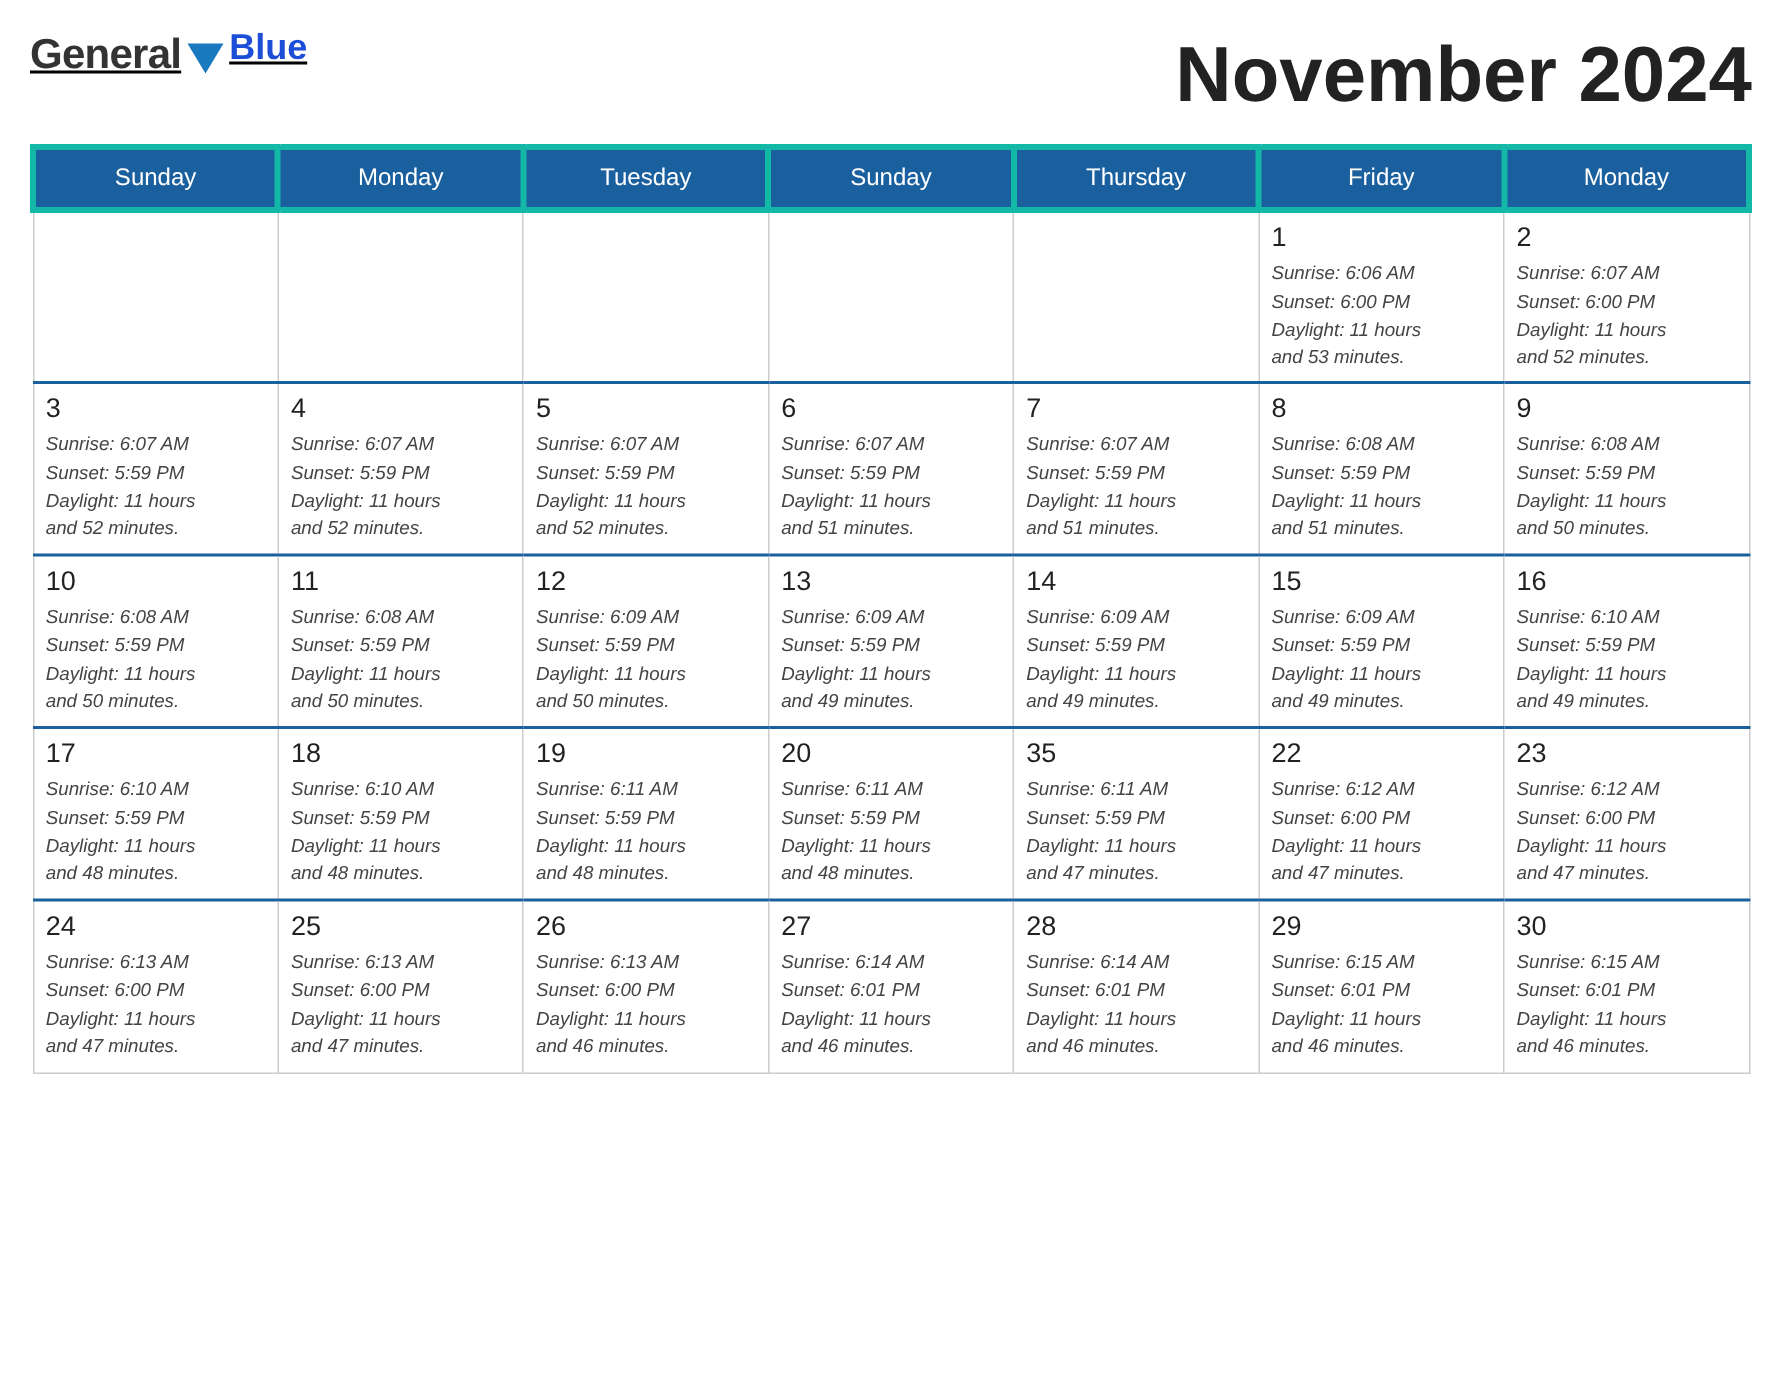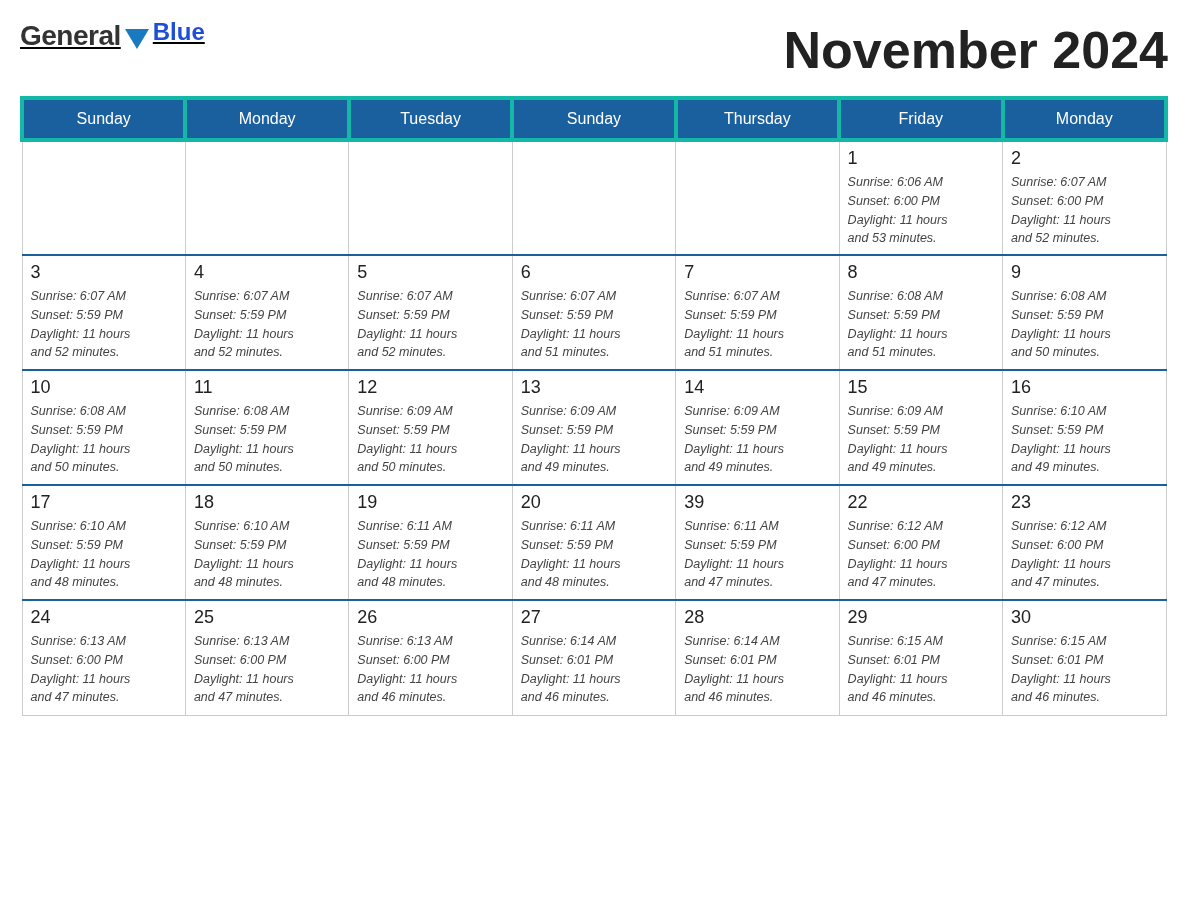--- a/index.html
+++ b/index.html
@@ -279,21 +279,21 @@
 and 48 minutes.</div>
         </td>
         <td>
           <div class="day-number">20</div>
           <div class="day-info" style="white-space: pre-line;">Sunrise: 6:11 AM
 Sunset: 5:59 PM
 Daylight: 11 hours
 and 48 minutes.</div>
         </td>
         <td>
-          <div class="day-number">39</div>
+          <div class="day-number">35</div>
           <div class="day-info" style="white-space: pre-line;">Sunrise: 6:11 AM
 Sunset: 5:59 PM
 Daylight: 11 hours
 and 47 minutes.</div>
         </td>
         <td>
           <div class="day-number">22</div>
           <div class="day-info" style="white-space: pre-line;">Sunrise: 6:12 AM
 Sunset: 6:00 PM
 Daylight: 11 hours

